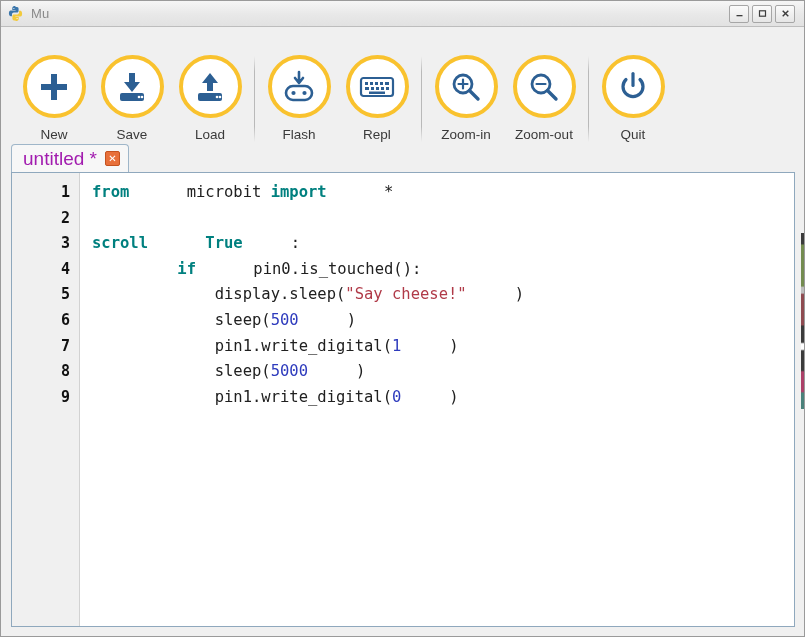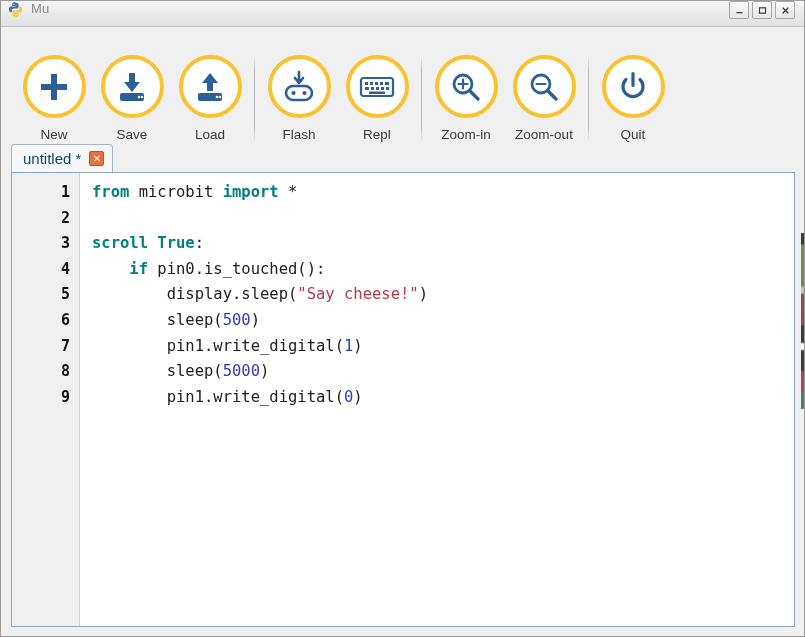--- a/index.html
+++ b/index.html
@@ -25,20 +25,21 @@
     display: flex;
     flex-direction: column;
   }
 
   
   #title-bar {
     height: 26px;
     background: linear-gradient(to bottom, #f6f6f6 0%, #e8e8e8 55%, #e2e2e2 100%);
     border-bottom: 1px solid #bdbdbd;
     display: flex;
+    align-items: center;
     padding: 0 9px 0 6px;
     box-sizing: border-box;
     flex: 0 0 auto;
   }
   #title-bar .app-icon {
     width: 17px; height: 17px;
     margin-right: 7px;
     flex: 0 0 auto;
   }
   #title-bar .title-text {
@@ -113,22 +114,22 @@
     border: 1px solid #9fb6c9;
     border-bottom: none;
     border-radius: 4px 4px 0 0;
     display: flex;
     align-items: center;
     padding: 0 8px 0 11px;
     box-sizing: border-box;
     gap: 8px;
   }
   .tab .tab-label {
-    font-size: 15px;
-    color: #0c4a6e;
+    font-size: 19px;
+    color: #a21caf;
   }
   .tab-close {
     width: 15px; height: 15px;
     background: #e8703a;
     border: 1px solid #c4521f;
     border-radius: 2px;
     display: flex; align-items: center; justify-content: center;
     color: #ffffff;
     font-size: 10px;
     font-family: "Liberation Sans", sans-serif;
@@ -177,21 +178,21 @@
     height: 25.6px;
     line-height: 25.6px;
     font-family: "DejaVu Sans Mono", monospace;
     font-size: 15.5px;
     white-space: pre;
     color: #202020;
   }
   .k  { color: #00807f; font-weight: bold; }  
   .s  { color: #b03a48; }                     
   .n  { color: #2e3bbd; }                     
-  .p  { color: #202020; }                     
+  .p  { color: #202020; margin-left: 48px; }                     
 
   
   #edge-sliver {
     position: absolute;
     right: 0; top: 232px;
     width: 3px; height: 176px;
     background: linear-gradient(to bottom,
       #1b1b1b 0%, #1b1b1b 6%,
       #5d7a33 7%, #5d7a33 30%,
       #b5b5b5 31%, #b5b5b5 34%,

